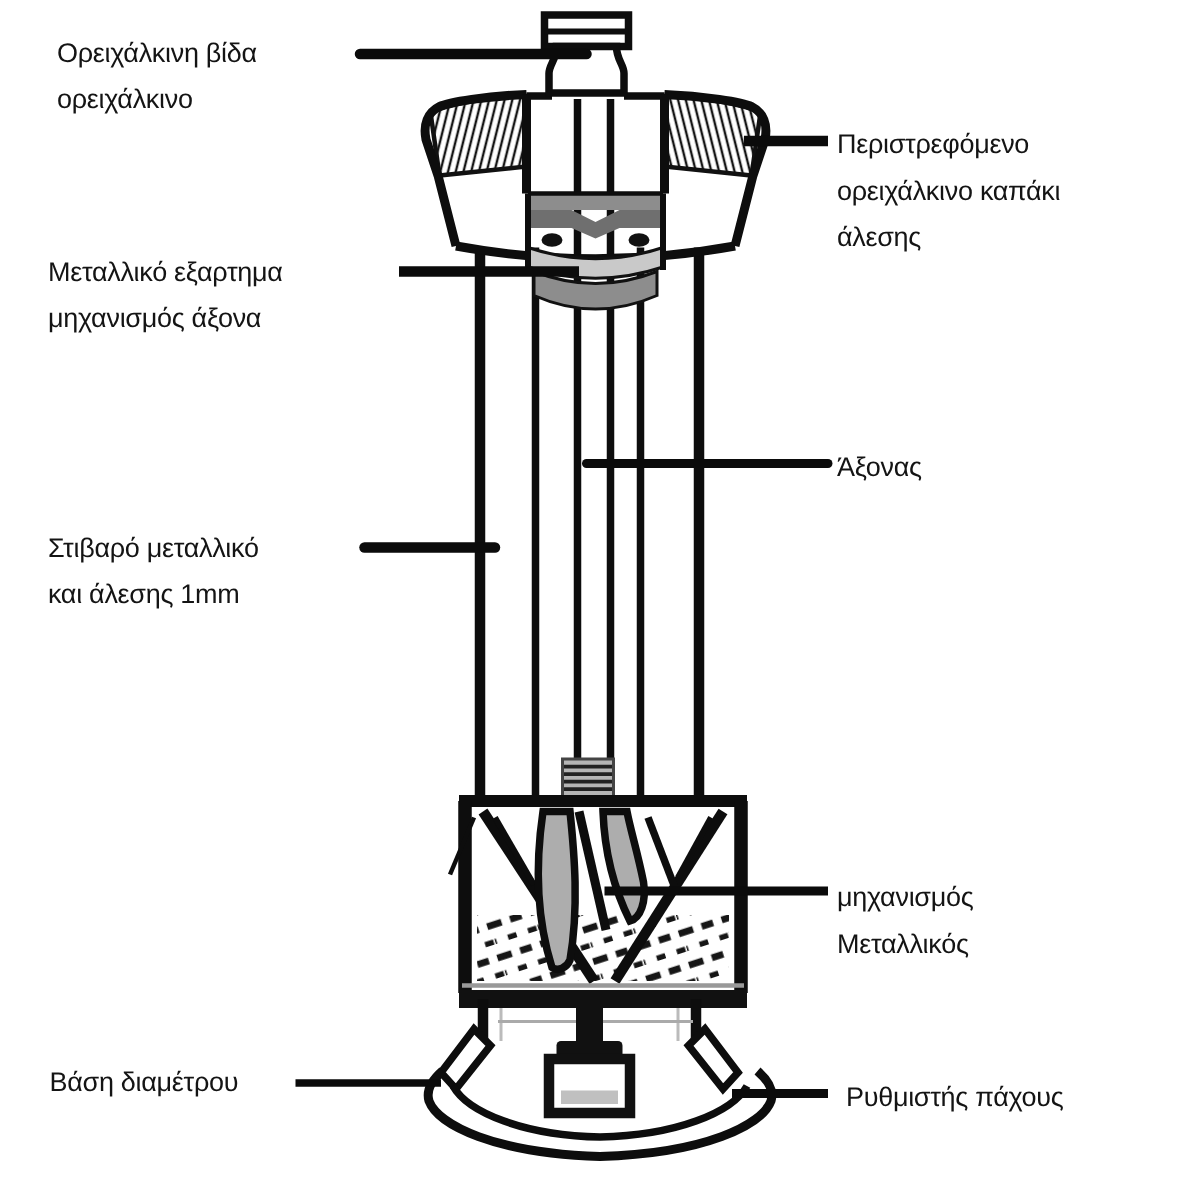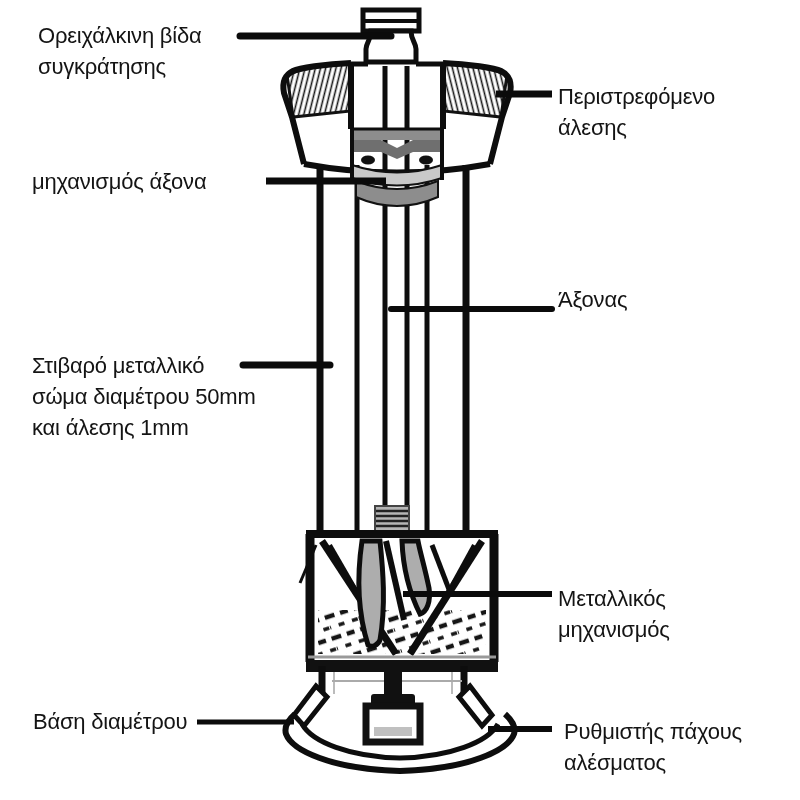--- a/index.html
+++ b/index.html
@@ -3,21 +3,21 @@
 <meta charset="utf-8">
 <style>
   html,body{margin:0;padding:0;background:#ffffff;}
   #stage{
     position:relative;width:800px;height:800px;background:var(--bg,#ffffff);
     font-family:"Liberation Sans","DejaVu Sans",sans-serif;overflow:hidden;
   }
   #drawing{position:absolute;left:0;top:0;}
   .label{
     position:absolute;color:var(--ink,#141414);
-    font-size:22px;line-height:31px;letter-spacing:-0.2px;white-space:nowrap;
+    font-size:18px;line-height:31px;letter-spacing:-0.2px;white-space:nowrap;
   }
   .label div{min-height:31px;}
 </style>
 </head>
 <body>
 
 <div id="stage" style="--ink: #141414; --bg: #ffffff;">
 
   <svg id="drawing" width="800" height="800" viewBox="0 0 800 800">
     <defs>
@@ -133,49 +133,49 @@
       <line x1="391" y1="309" x2="552" y2="309" stroke-width="6" stroke-linecap="round"></line>
       <line x1="243" y1="365" x2="330" y2="365" stroke-width="7" stroke-linecap="round"></line>
       <line x1="403" y1="594" x2="552" y2="594" stroke-width="6"></line>
       <line x1="197" y1="722" x2="294" y2="722" stroke-width="5"></line>
       <line x1="488" y1="729" x2="552" y2="729" stroke-width="6"></line>
     </g>
   </svg>
 
   <div class="label" style="left:38px;top:20px">
     <div>Ορειχάλκινη βίδα</div>
-    <div>συγκράτησης</div>
+    <div>ορειχάλκινο</div>
   </div>
 
   <div class="label" style="left:558px;top:81px">
     <div>Περιστρεφόμενο</div>
+    <div>ορειχάλκινο καπάκι</div>
     <div>άλεσης</div>
   </div>
 
   <div class="label" style="left:32px;top:166px">
+    <div>Μεταλλικό εξαρτημα</div>
     <div>μηχανισμός άξονα</div>
   </div>
 
-  <div class="label" style="left:558px;top:284px">
+  <div class="label" style="left:558px;top:296px">
     <div>Άξονας</div>
   </div>
 
   <div class="label" style="left:32px;top:350px">
     <div>Στιβαρό μεταλλικό</div>
-    <div>σώμα διαμέτρου 50mm</div>
     <div>και άλεσης 1mm</div>
   </div>
 
   <div class="label" style="left:558px;top:583px">
+    <div>μηχανισμός</div>
     <div>Μεταλλικός</div>
-    <div>μηχανισμός</div>
   </div>
 
   <div class="label" style="left:33px;top:706px">
     <div>Βάση διαμέτρου</div>
   </div>
 
   <div class="label" style="left:564px;top:716px">
     <div>Ρυθμιστής πάχους</div>
-    <div>αλέσματος</div>
   </div>
 
 </div>
 
 </body></html>

